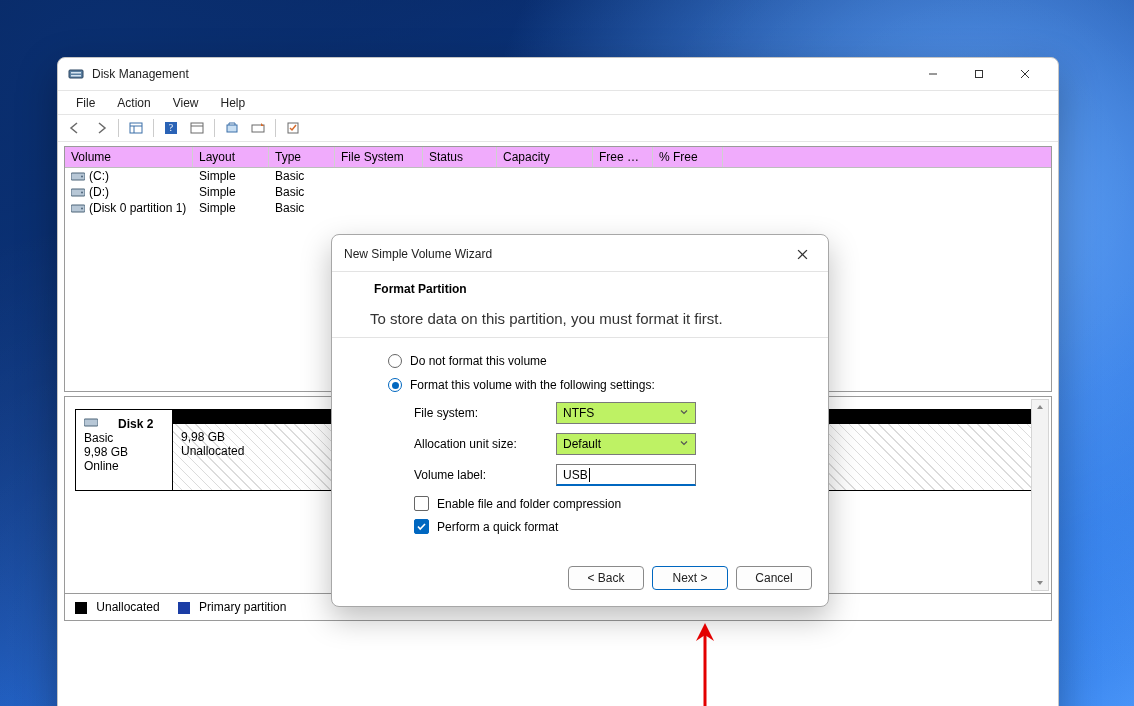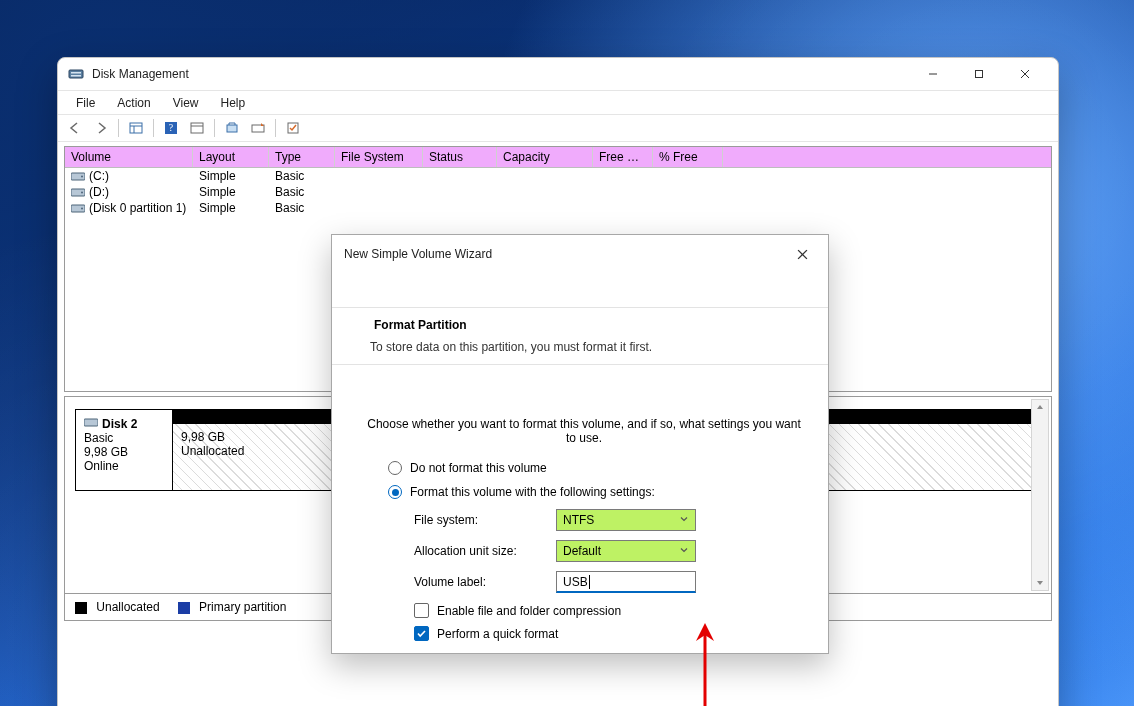--- a/index.html
+++ b/index.html
@@ -191,44 +191,43 @@
   .legend .sw-blue  { width:12px; height:12px; background:#1b3da5; display:inline-block; margin-right:6px; vertical-align:middle;}
 
   
   .wizard {
     position:absolute;
     width: 498px;
     left: 273px;   
     top: 92px;
     background:#fff;
     border:1px solid #a7a7a7;
-    border-radius:0;
+    border-radius:8px;
     box-shadow: 0 12px 30px rgba(0,0,0,0.25);
     display:flex; flex-direction:column;
     z-index: 50;
-    gap: 36px;
   }
   .wiz-titlebar {
     display:flex; align-items:center;
     padding: 8px 12px 6px 12px;
   }
   .wiz-titlebar .t { font-size:12px; color:#222; }
   .wiz-titlebar .spacer { flex:1; }
   .wiz-close {
     width:28px; height:22px;
     display:flex; align-items:center; justify-content:center;
     color:#333;
   }
   .wiz-head {
     border-top:1px solid #e3e3e3;
     border-bottom:1px solid #e3e3e3;
     padding: 10px 20px 10px 26px;
   }
   .wiz-head .h { font-weight:600; font-size:12px;padding-left:16px; }
-  .wiz-head .sub { font-size:12px; color:#333; margin-top:8px; margin-left:12px; }
+  .wiz-head .sub { font-size:15px; color:#333; margin-top:14px; margin-left:12px; }
   .wiz-body {
     padding: 16px 26px 4px 34px;
     font-size:12px;
   }
   .wiz-body .intro { margin-bottom:16px; }
   .radiogroup { margin-left:22px; }
   .radio-line { display:flex; align-items:center; gap:8px; margin-bottom:10px; font-size:12px; cursor:default;}
   .radio {
     width:14px; height:14px; border:1px solid #666; border-radius:50%;
     display:inline-flex; align-items:center; justify-content:center;
@@ -462,21 +461,21 @@
             <div></div>
             <div></div>
             <div></div>
         </div>
       </div>
     </div>
 
     <div class="diskmap">
       <div class="diskrow" style="height:82px;">
         <div class="diskinfo">
-          <div style="display:flex;align-items:center;gap:4px;">
+          <div style="display:flex;align-items:center;gap:20px;">
             <span>
               <svg width="14" height="12" viewBox="0 0 14 12">
                   <rect x="0" y="3" width="14" height="7" rx="1" fill="#b7c7d6" stroke="#4d6479"></rect>
                 </svg>
             </span>
             <span class="dname">Disk 2</span>
           </div>
           <div>Basic</div>
           <div>9,98 GB</div>
           <div>Online</div>
@@ -523,21 +522,20 @@
               <line x1="1" y1="1" x2="9" y2="9" stroke="#333" stroke-width="1.2"></line>
               <line x1="9" y1="1" x2="1" y2="9" stroke="#333" stroke-width="1.2"></line>
             </svg>
         </div>
       </div>
       <div class="wiz-head">
         <div class="h">Format Partition</div>
         <div class="sub">To store data on this partition, you must format it first.</div>
       </div>
       <div class="wiz-body">
-        <div class="intro" style="text-align:center;">Choose whether you want to format this volume, and if so, what settings you want to use.</div>
 
         <div class="radiogroup">
           <div class="radio-line">
             <span class="radio"></span>
             <span>Do not format this volume</span>
           </div>
           <div class="radio-line">
             <span class="radio sel"></span>
             <span>Format this volume with the following settings:</span>
           </div>
@@ -580,20 +578,25 @@
             <span class="chk on">
               <svg width="11" height="11" viewBox="0 0 11 11">
                   <path d="M2 5.5 L4.2 8 L9 3" fill="none" stroke="#fff" stroke-width="1.6"></path>
                 </svg>
             </span>
             <span>Perform a quick format</span>
           </div>
         </div>
       </div>
 
+      <div class="wiz-buttons">
+        <div class="btn">&lt; Back</div>
+        <div class="btn primary">Next &gt;</div>
+        <div class="btn">Cancel</div>
+      </div>
     </div>
 
     <svg class="arrow-ann" viewBox="0 0 30 130">
       <defs></defs>
       <line x1="15" y1="120" x2="15" y2="12" stroke="#e30000" stroke-width="3"></line>
       <path d="M15 0 L6 18 L15 12 L24 18 Z" fill="#e30000"></path>
     </svg>
 
   </div>
 

